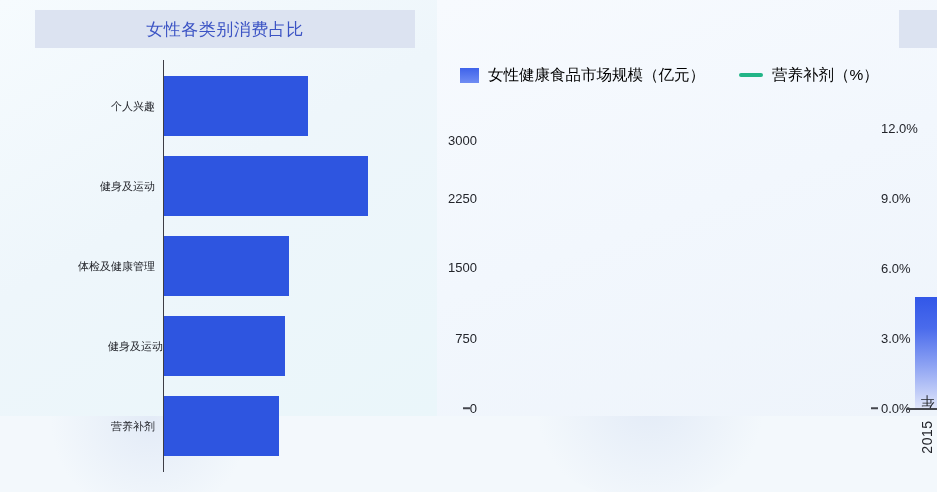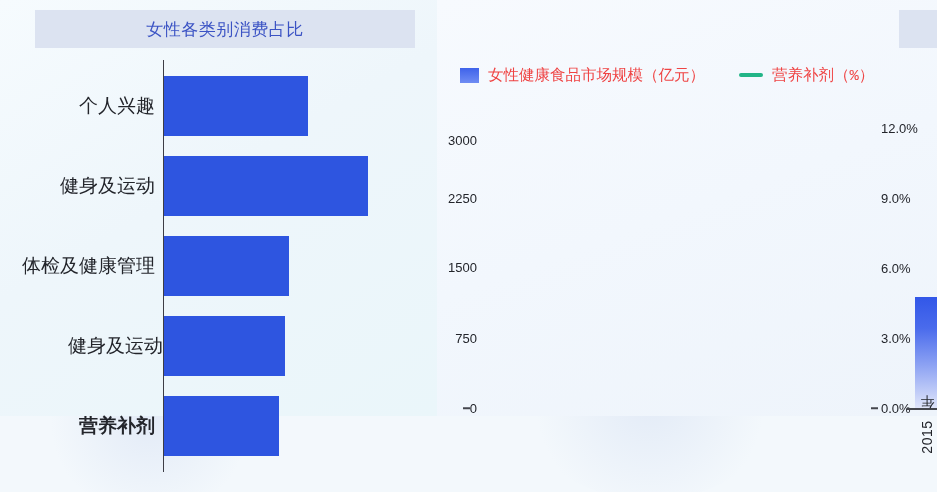--- a/index.html
+++ b/index.html
@@ -33,33 +33,33 @@
   }
   #left-title{left:35px;top:10px;width:380px;height:38px;}
   #right-title{left:462px;top:10px;width:428px;height:38px;}
 
   
   #left-plot{position:absolute;left:0;top:60px;width:437px;height:420px;}
   #left-axis{position:absolute;left:163px;top:0px;width:1px;height:412px;background:#3d3d45;}
   .hrow{position:absolute;left:0;height:76px;width:437px;}
   .hlabel{
     position:absolute;right:282px;top:50%;transform:translateY(-50%);
-    font-size:19px;color:#23252b;white-space:nowrap;
+    font-size:11px;color:#23252b;white-space:nowrap;
   }
   .hbar{
     position:absolute;left:164px;top:50%;transform:translateY(-50%);
     height:60px;background:#2e55e0;
   }
 
   
   #legend{position:absolute;left:460px;top:62px;height:26px;display:flex;align-items:center;gap:0px;}
   .lg-item{display:flex;align-items:center;white-space:nowrap;}
   .lg-swatch{width:19px;height:15px;background:linear-gradient(180deg,#3f63ea 0%,#6f8cf3 100%);margin-right:9px;}
   .lg-line{width:24px;height:4px;border-radius:2px;background:#22b587;margin-right:9px;}
-  .lg-text{font-size:15.5px;color:#ef4444;font-family:Liberation Mono, monospace;}
+  .lg-text{font-size:15.5px;color:#000000;}
   .lg-gap{width:34px;}
 
   #right-plot{position:absolute;left:437px;top:0;width:500px;height:492px;}
   .ytick{position:absolute;font-size:13px;color:#23252b;transform:translateY(-50%);white-space:nowrap;}
   .ytick-l{right:460px;text-align:right;}
   .ytick-r{left:444px;text-align:left;}
   .tickmark{position:absolute;width:7px;height:1.5px;background:#44464d;transform:translateY(-50%);}
 
   #baseline{position:absolute;left:470px;top:408px;width:408px;height:1.5px;background:#44464d;}
   .vbar{position:absolute;bottom:84px;width:22px;background:linear-gradient(180deg,#3257e8 0%,#4a6bec 28%,#8ea3f3 62%,#dfe5fa 100%);}
@@ -94,21 +94,21 @@
           <div class="hbar" style="width: 204px; background: rgb(46, 85, 224);"></div>
         </div>
         <div class="hrow" style="top: 168px;">
           <div class="hlabel">体检及健康管理</div>
           <div class="hbar" style="width: 125px; background: rgb(46, 85, 224);"></div>
         </div>
         <div class="hrow" style="top: 248px; padding-left: 8px;">
           <div class="hlabel">健身及运动</div>
           <div class="hbar" style="width: 121px; background: rgb(46, 85, 224);"></div>
         </div>
-        <div class="hrow" style="top: 328px; font-weight: bold;">
+        <div class="hrow" style="top: 328px;">
           <div class="hlabel">营养补剂</div>
           <div class="hbar" style="width: 115px; background: rgb(46, 85, 224);"></div>
         </div>
       </div>
   </div>
 </div>
 
 <div class="panel" id="right-panel">
   <div class="title-banner" id="right-title">2015-2025年中国女性健康食品市场规模</div>
 </div>

